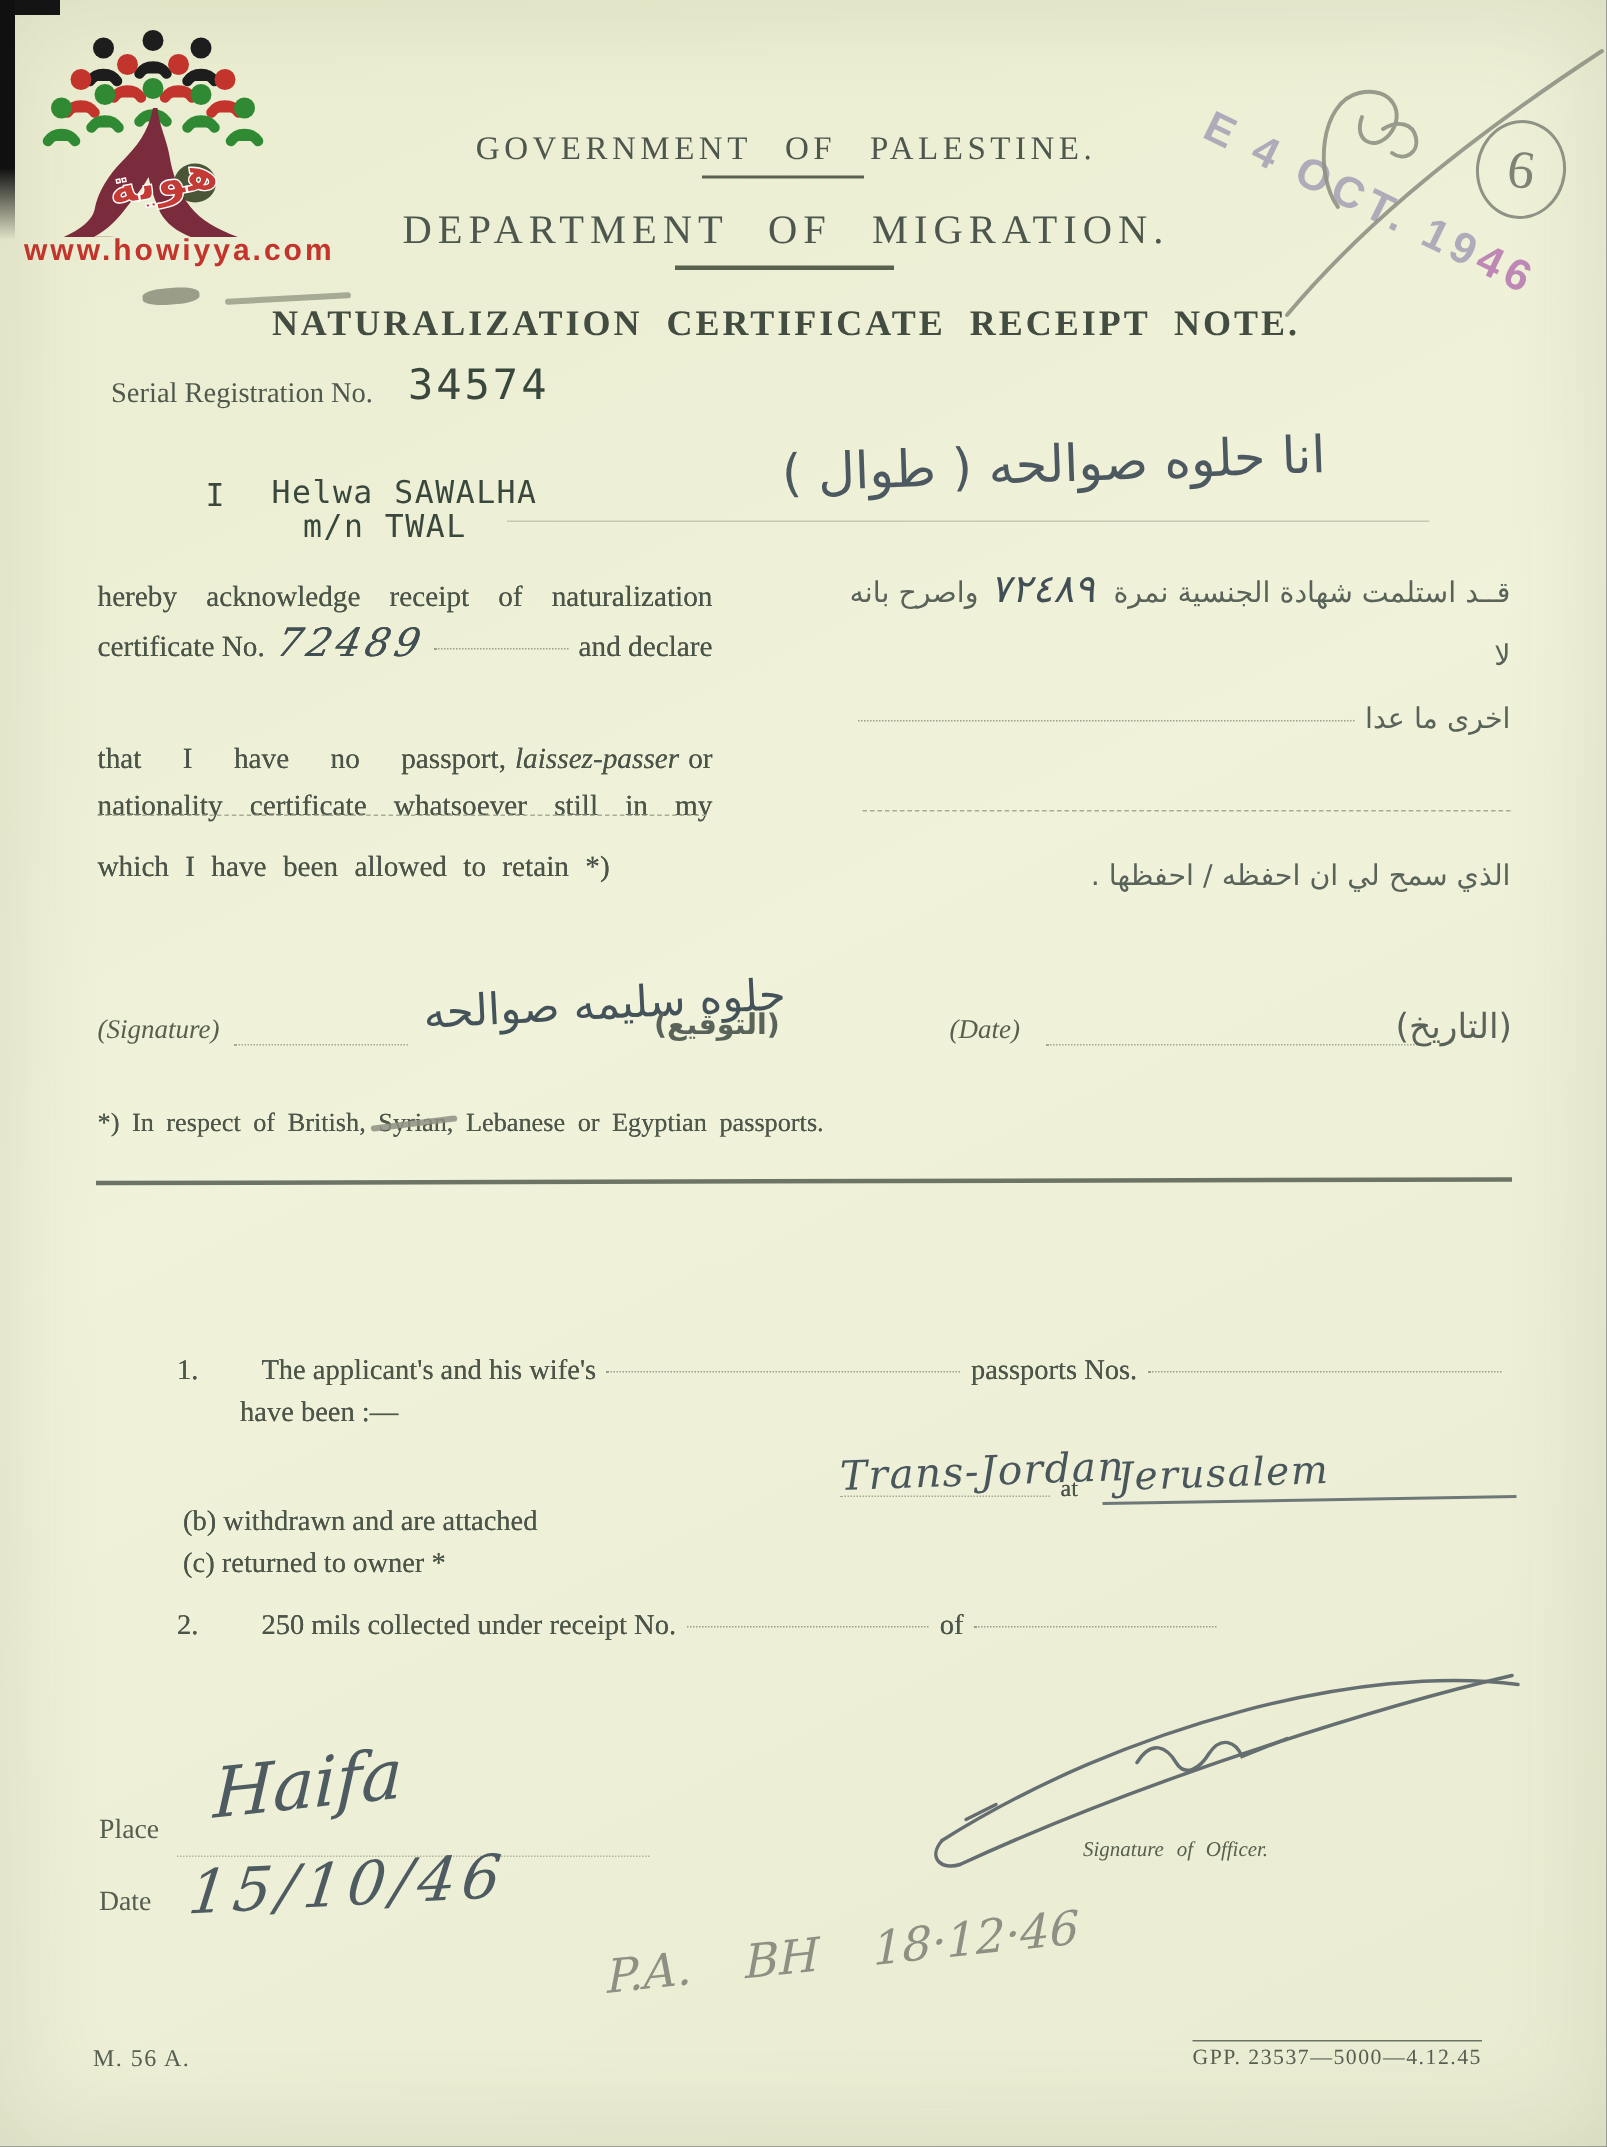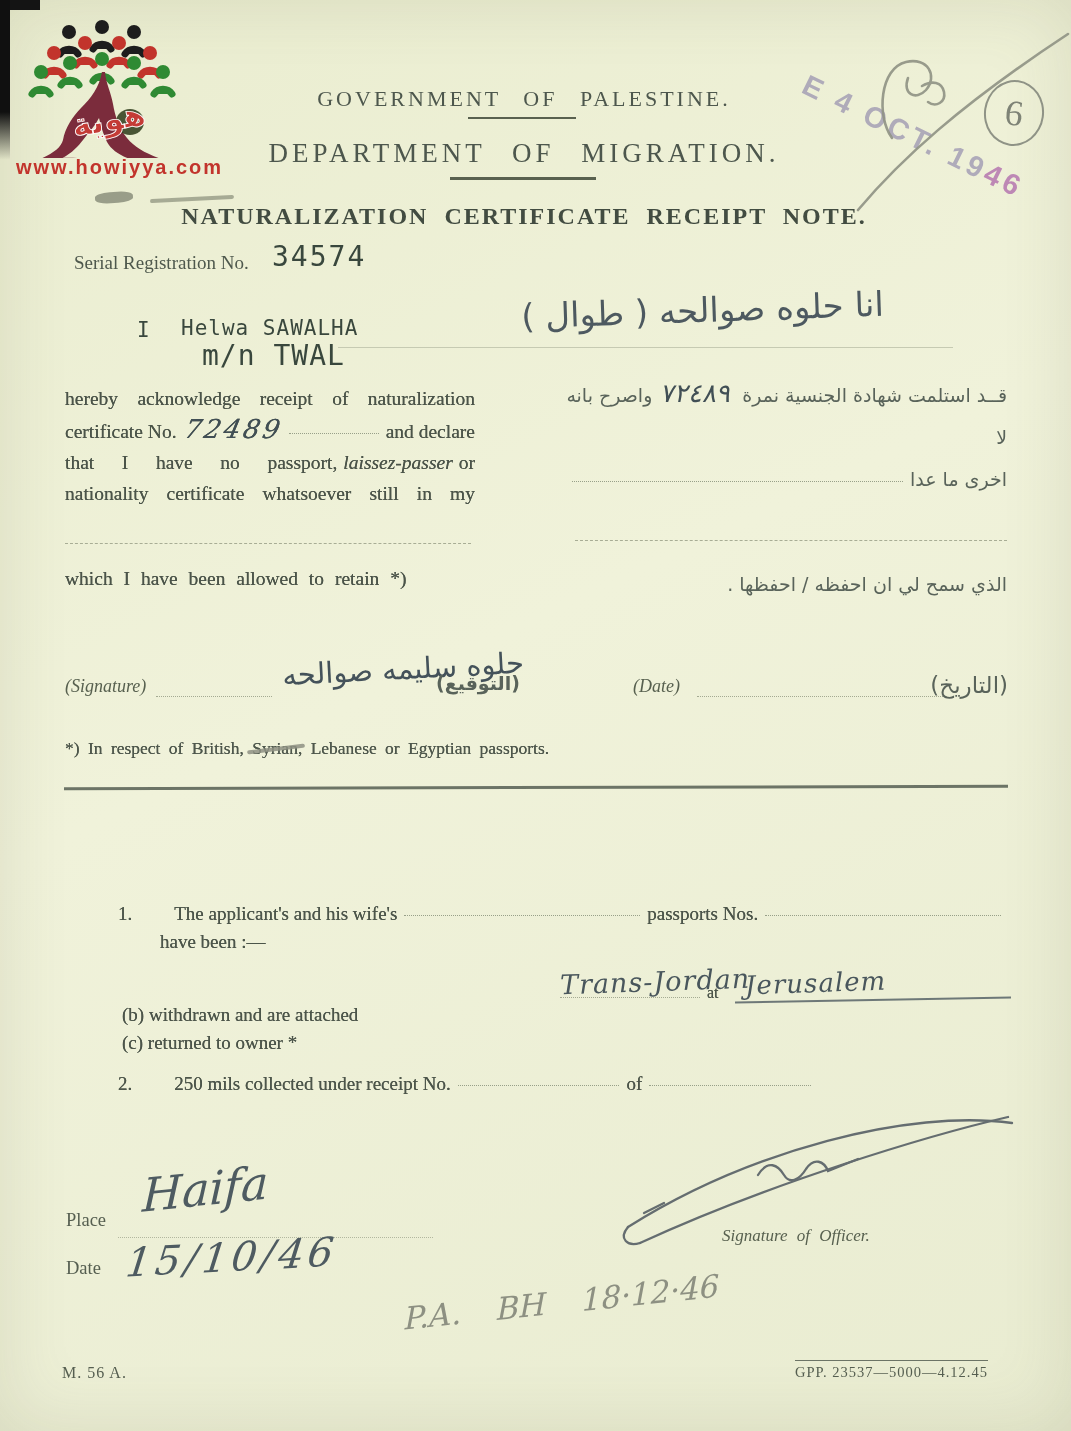--- a/index.html
+++ b/index.html
@@ -29,21 +29,21 @@
   .stamp .accent{color:#b26fad;}
   .circle6{left:984px;top:80px;width:56px;height:62px;border:2.5px solid #8f9386;border-radius:50%;
            transform:rotate(8deg);display:flex;align-items:center;justify-content:center;
            font-size:36px;color:#7e8376;background:transparent;}
   
   .tw{font-family:"DejaVu Sans Mono","Liberation Mono",monospace;color:#39473d;}
   .serial-label{left:74px;top:252px;font-size:19px;color:#4e584d;text-align:right;}
   .serial-value{left:252px;top:240px;font-size:28px;letter-spacing:2px;margin-left:20px;}
   .pronoun{left:137px;top:318px;font-size:21px;}
   .name1{left:181px;top:316px;font-size:21px;letter-spacing:1px;}
-  .name2{left:202px;top:339px;font-size:28px;letter-spacing:1px;}
+  .name2{left:202px;top:339px;font-size:21px;letter-spacing:1px;}
   .name-baseline{left:338px;top:347px;width:615px;height:1px;background:#c6cab2;}
   
   .hw{font-family:"DejaVu Serif",serif;font-style:italic;color:#4b585e;}
   .hw-ar{font-family:"DejaVu Sans",sans-serif;color:#4d5960;direction:rtl;}
   .arname{left:430px;top:290px;width:545px;font-size:34px;text-align:center;transform:rotate(-2deg);}
   .certno{font-size:26px;letter-spacing:3px;transform:skewX(-12deg);display:inline-block;color:#414f55;}
   
   .body-en{left:65px;top:383px;width:410px;font-size:19.5px;line-height:31px;color:#4b5449;
            text-shadow:0 0 .4px #4b5449;}
   .jline{text-align:justify;text-align-last:justify;}
@@ -87,21 +87,21 @@
   .ic{left:122px;top:1032px;}
   .i2{left:118px;top:1073px;width:700px;display:flex;align-items:baseline;}
   .gap1{width:42px;}
   .gap2{width:28px;}
   
   .place-label{left:66px;top:1210px;font-size:18.5px;color:#555e50;}
   .place-dots{left:118px;top:1237px;width:315px;border-bottom:1px dotted #b2b79f;}
   .place-hw{left:142px;top:1162px;font-size:46px;transform:rotate(-6deg) skewX(-8deg);color:#4e5b61;}
   .date-label2{left:66px;top:1258px;font-size:18.5px;color:#555e50;}
   .date-hw{left:126px;top:1234px;font-size:40px;letter-spacing:4px;transform:rotate(-3deg) skewX(-10deg);color:#4e5b61;}
-  .sig-caption{left:722px;top:1226px;font-style:italic;font-size:17px;word-spacing:5px;color:#57604f;text-align:center;}
+  .sig-caption{left:722px;top:1226px;font-style:italic;font-size:14px;word-spacing:5px;color:#57604f;text-align:center;}
   .pencil-note{left:404px;top:1284px;font-size:31px;word-spacing:26px;transform:rotate(-6deg) skewX(-6deg);
                color:#8d9082;font-family:"DejaVu Serif",serif;font-style:italic;}
   
   .form-no{left:62px;top:1364px;font-size:16px;letter-spacing:1px;color:#555e50;}
   .gpp{left:795px;top:1360px;font-size:14.5px;letter-spacing:1px;color:#555e50;border-top:1.5px solid #6c7466;padding-top:3px;}
   svg{display:block;}
 </style>
 </head>
 <body>
 
@@ -189,21 +189,21 @@
 
   <div class="abs body-en">
     <div class="jline">hereby acknowledge receipt of naturalization</div>
     <div class="fline">
       <span>certificate No.</span>
       <span class="hw certno" style="margin-left:8px;">72489</span>
       <span class="dots"></span>
       <span>and declare</span>
     </div>
     <div class="fline">
-      <span class="jline" style="flex:1;">that I have no passport,</span>
+      <span class="jline" style="flex:1;margin-top:44px;">that I have no passport,</span>
       <i style="margin:0 6px;font-family:Liberation Serif, serif;">laissez-passer</i>
       <span>or</span>
     </div>
     <div class="jline">nationality certificate whatsoever still in my</div>
   </div>
 
   <div class="abs body-ar">
     <div>
       <span>قــد استلمت شهادة الجنسية نمرة</span>
       <span class="hw-ar certno" style="font-size:26px;margin:0 4px;">٧٢٤٨٩</span>

